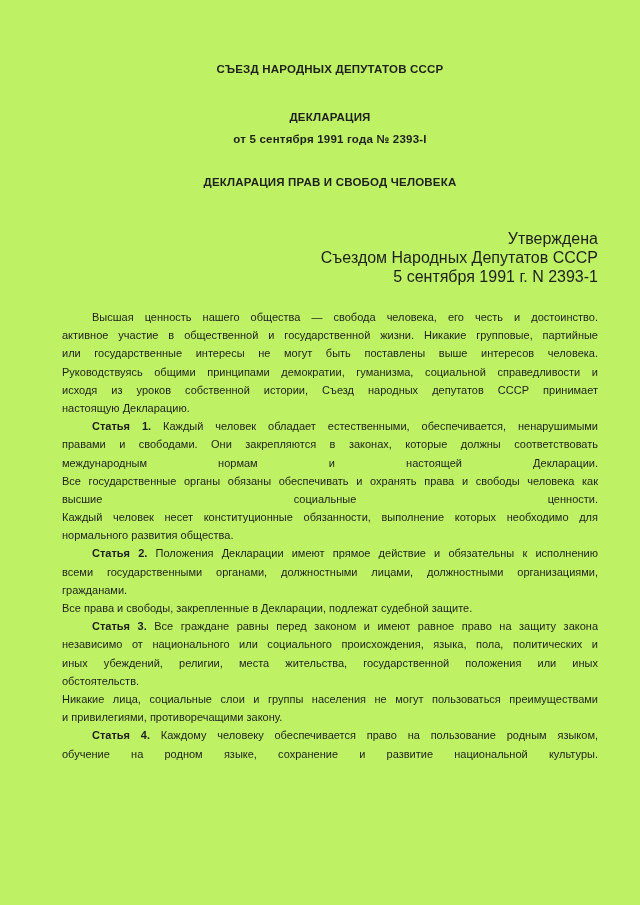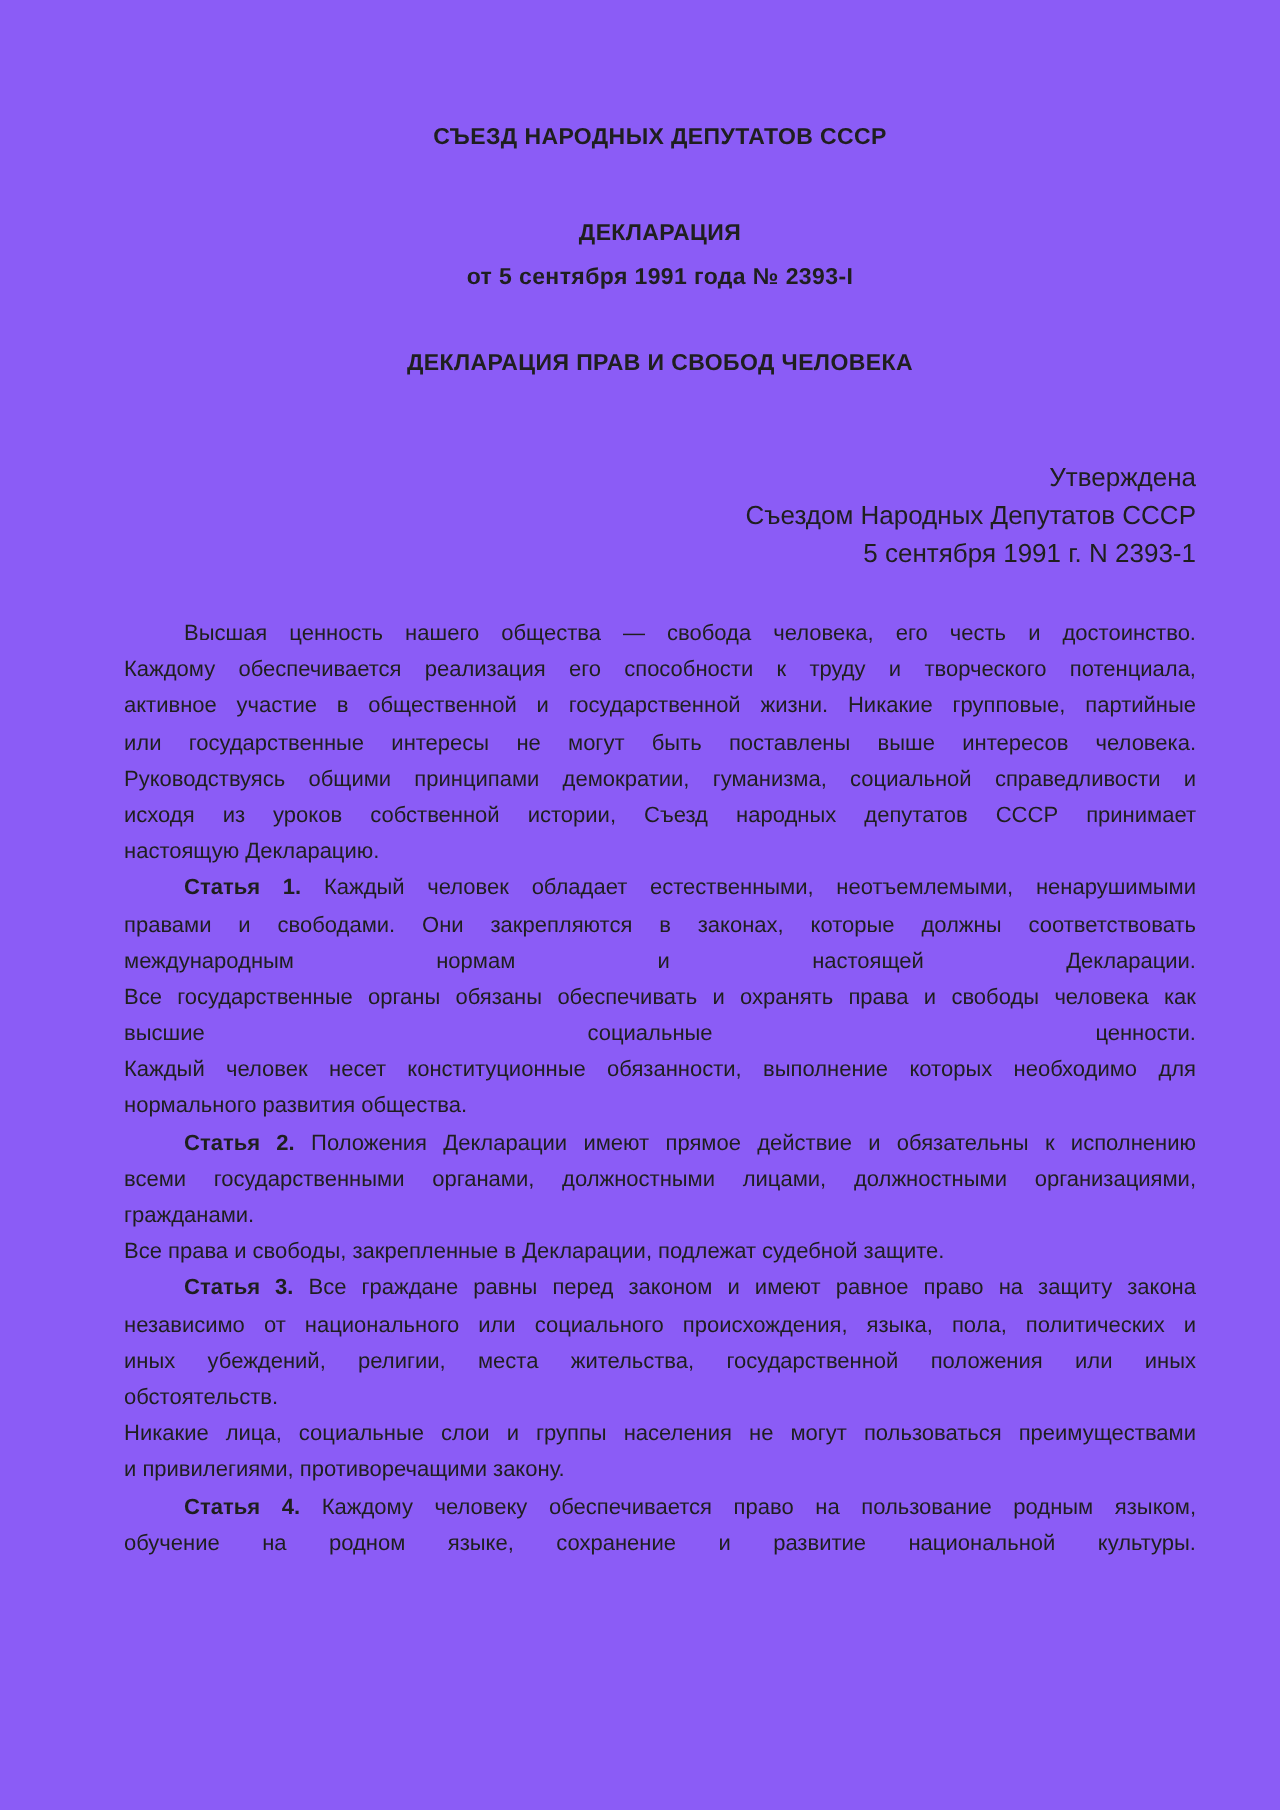--- a/index.html
+++ b/index.html
@@ -4,42 +4,42 @@
 <style>
   html, body {
     margin: 0;
     padding: 0;
     background: #ffffff;
   }
   .page {
     position: relative;
     width: 640px;
     height: 905px;
-    background: #8b5cf6;
+    background: #bef264;
     font-family: "Liberation Sans", sans-serif;
     color: #1f1f1f;
     overflow: hidden;
   }
   .hline {
     position: absolute;
     left: 62px;
     width: 536px;
     text-align: center;
     font-weight: bold;
     font-size: 11.5px;
     letter-spacing: 0.2px;
     white-space: nowrap;
   }
   .approval {
     position: absolute;
     left: 62px;
     width: 536px;
     top: 229px;
     text-align: right;
-    font-size: 13px;
+    font-size: 16px;
     line-height: 19px;
   }
   .body-block {
     position: absolute;
     left: 62px;
     width: 536px;
     top: 308px;
     font-size: 11px;
     line-height: 18.2px;
   }
@@ -73,27 +73,26 @@
   <div class="hline" style="top: 176px;">ДЕКЛАРАЦИЯ ПРАВ И СВОБОД ЧЕЛОВЕКА</div>
 
   <div class="approval">
     <div>Утверждена</div>
     <div>Съездом Народных Депутатов СССР</div>
     <div>5 сентября 1991 г. N 2393-1</div>
   </div>
 
   <div class="body-block" id="body-block">
       <div class="line stretch indent"><span>Высшая ценность нашего общества — свобода человека, его честь и достоинство.</span></div>
-      <div class="line stretch"><span>Каждому обеспечивается реализация его способности к труду и творческого потенциала,</span></div>
       <div class="line stretch"><span>активное участие в общественной и государственной жизни. Никакие групповые, партийные</span></div>
       <div class="line stretch"><span>или государственные интересы не могут быть поставлены выше интересов человека.</span></div>
       <div class="line stretch"><span>Руководствуясь общими принципами демократии, гуманизма, социальной справедливости и</span></div>
       <div class="line stretch"><span>исходя из уроков собственной истории, Съезд народных депутатов СССР принимает</span></div>
       <div class="line"><span>настоящую Декларацию.</span></div>
-      <div class="line stretch indent"><span class="b">Статья 1.</span> <span>Каждый человек обладает естественными, неотъемлемыми, ненарушимыми</span></div>
+      <div class="line stretch indent"><span class="b">Статья 1.</span> <span>Каждый человек обладает естественными, обеспечивается, ненарушимыми</span></div>
       <div class="line stretch"><span>правами и свободами. Они закрепляются в законах, которые должны соответствовать</span></div>
       <div class="line stretch"><span>международным нормам и настоящей Декларации.</span></div>
       <div class="line stretch"><span>Все государственные органы обязаны обеспечивать и охранять права и свободы человека как</span></div>
       <div class="line stretch"><span>высшие социальные ценности.</span></div>
       <div class="line stretch"><span>Каждый человек несет конституционные обязанности, выполнение которых необходимо для</span></div>
       <div class="line"><span>нормального развития общества.</span></div>
       <div class="line stretch indent"><span class="b">Статья 2.</span> <span>Положения Декларации имеют прямое действие и обязательны к исполнению</span></div>
       <div class="line stretch"><span>всеми государственными органами, должностными лицами, должностными организациями,</span></div>
       <div class="line"><span>гражданами.</span></div>
       <div class="line"><span>Все права и свободы, закрепленные в Декларации, подлежат судебной защите.</span></div>

